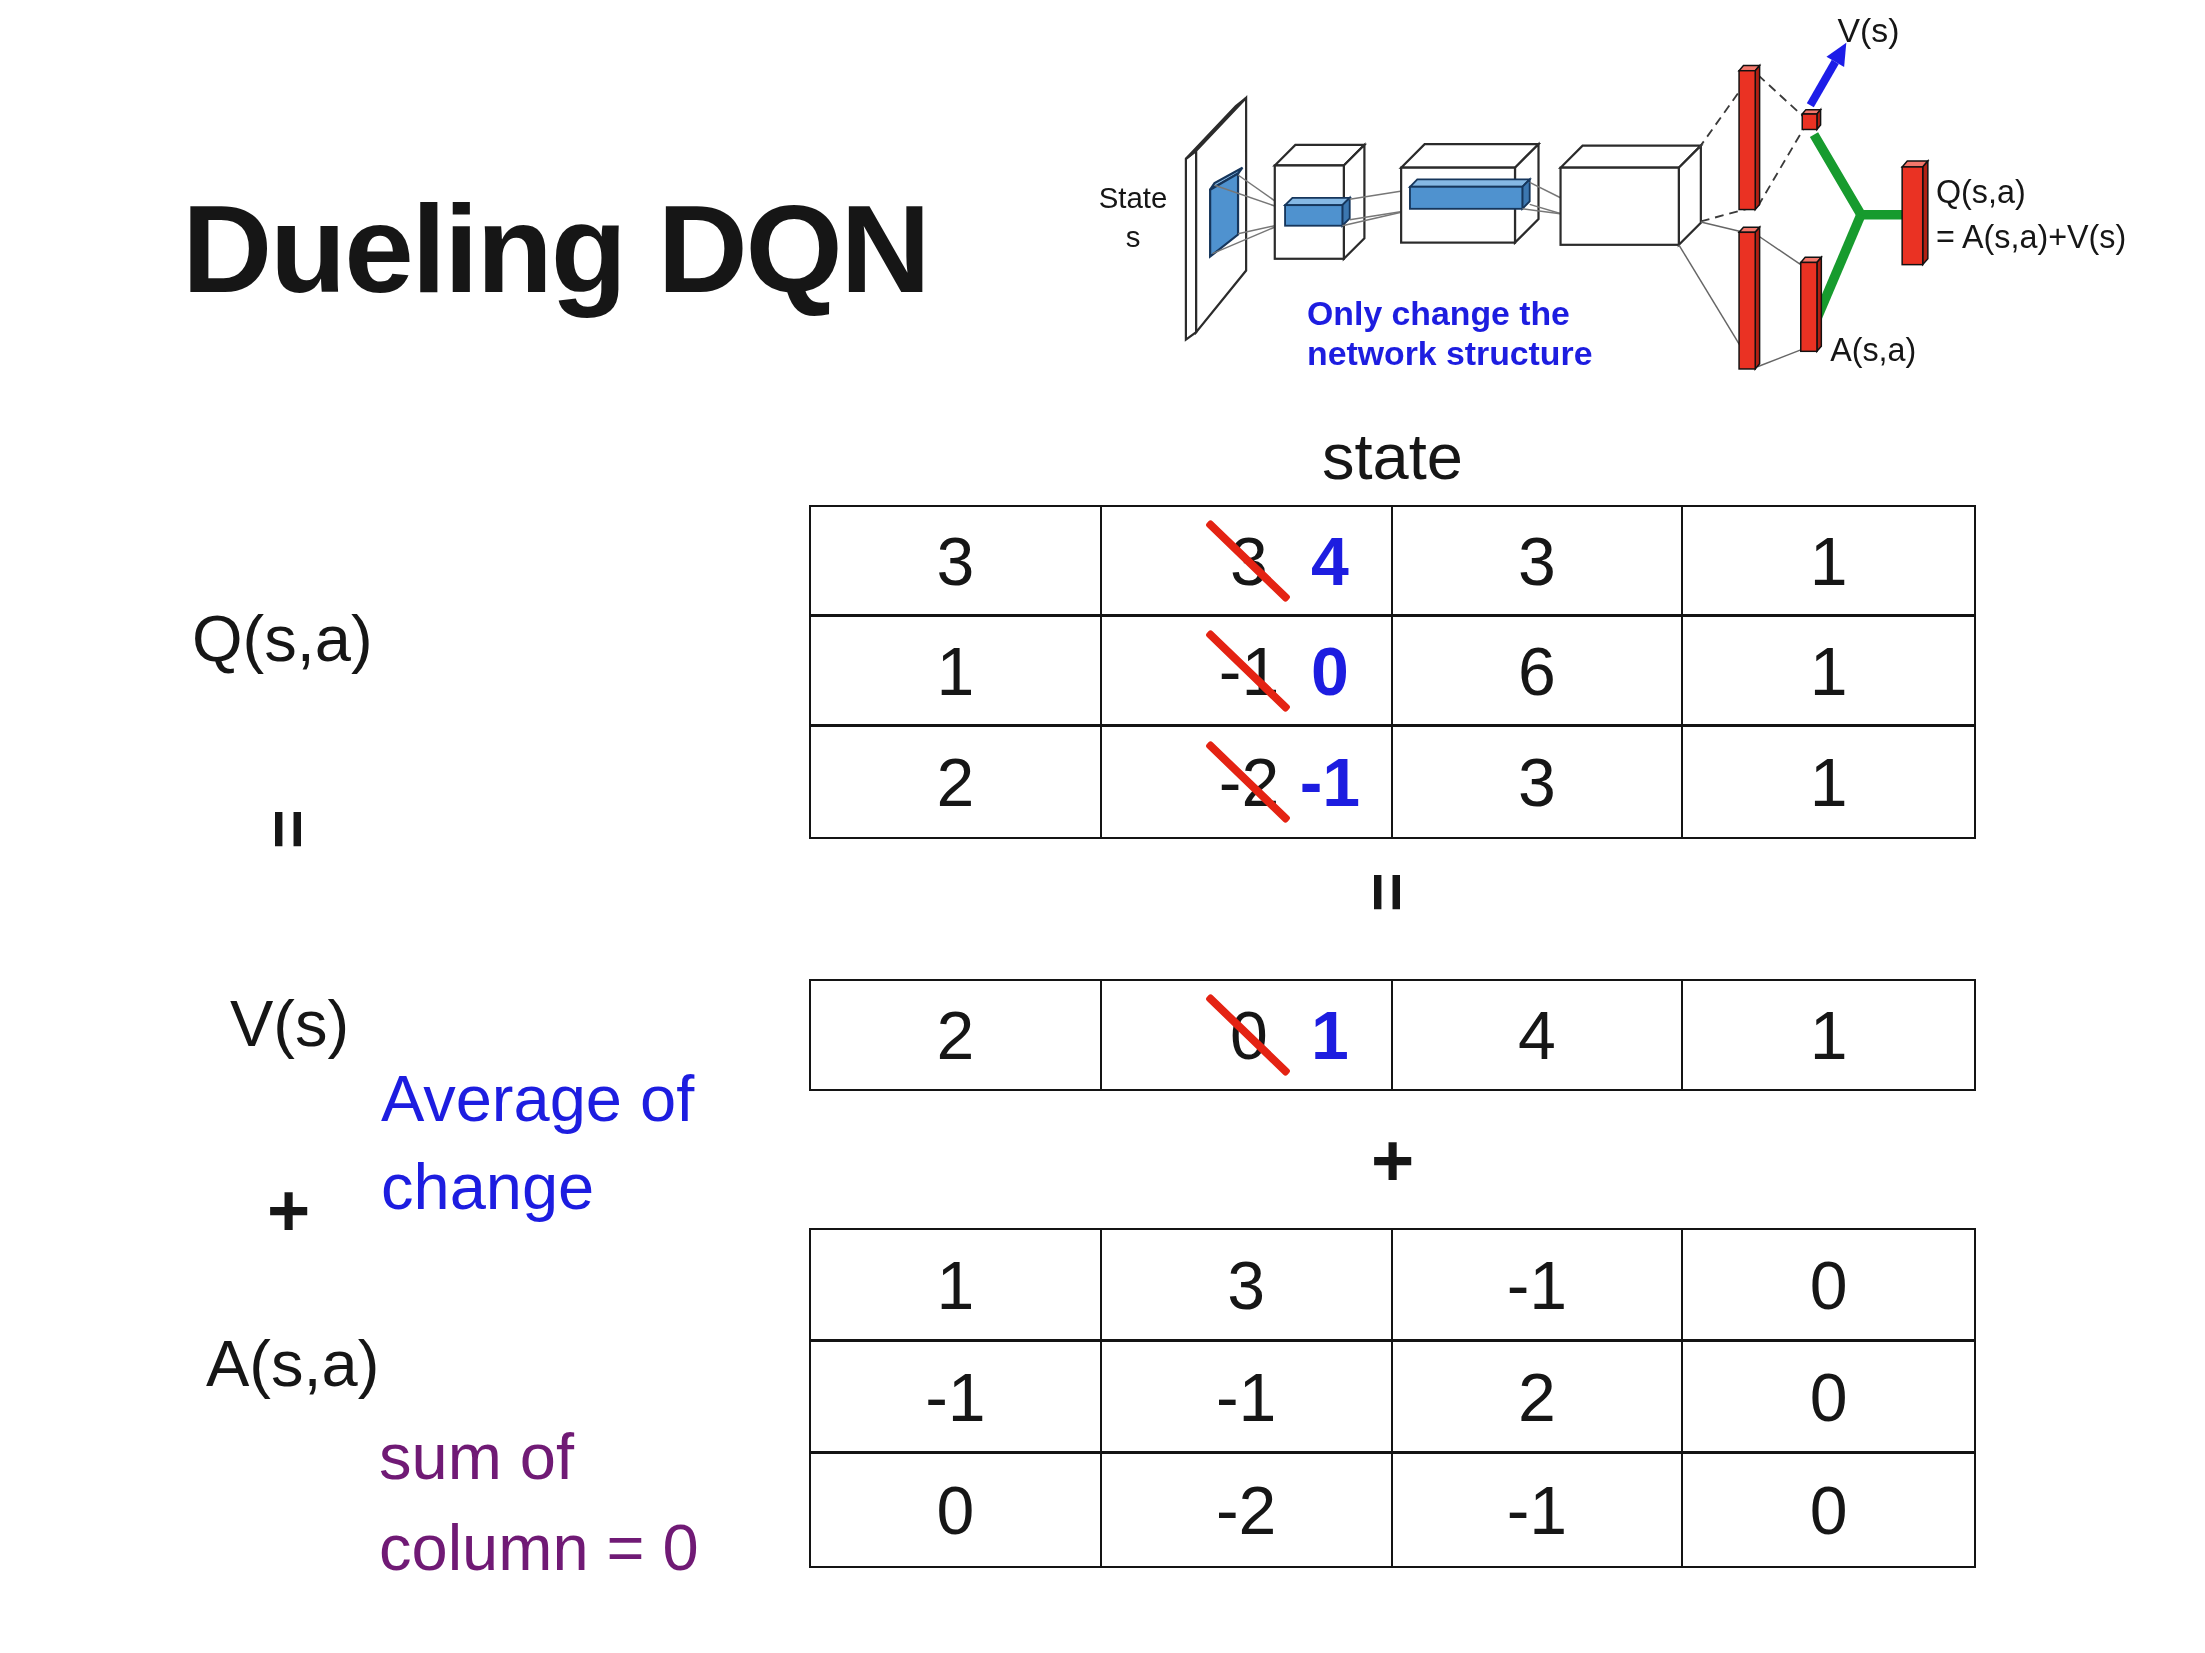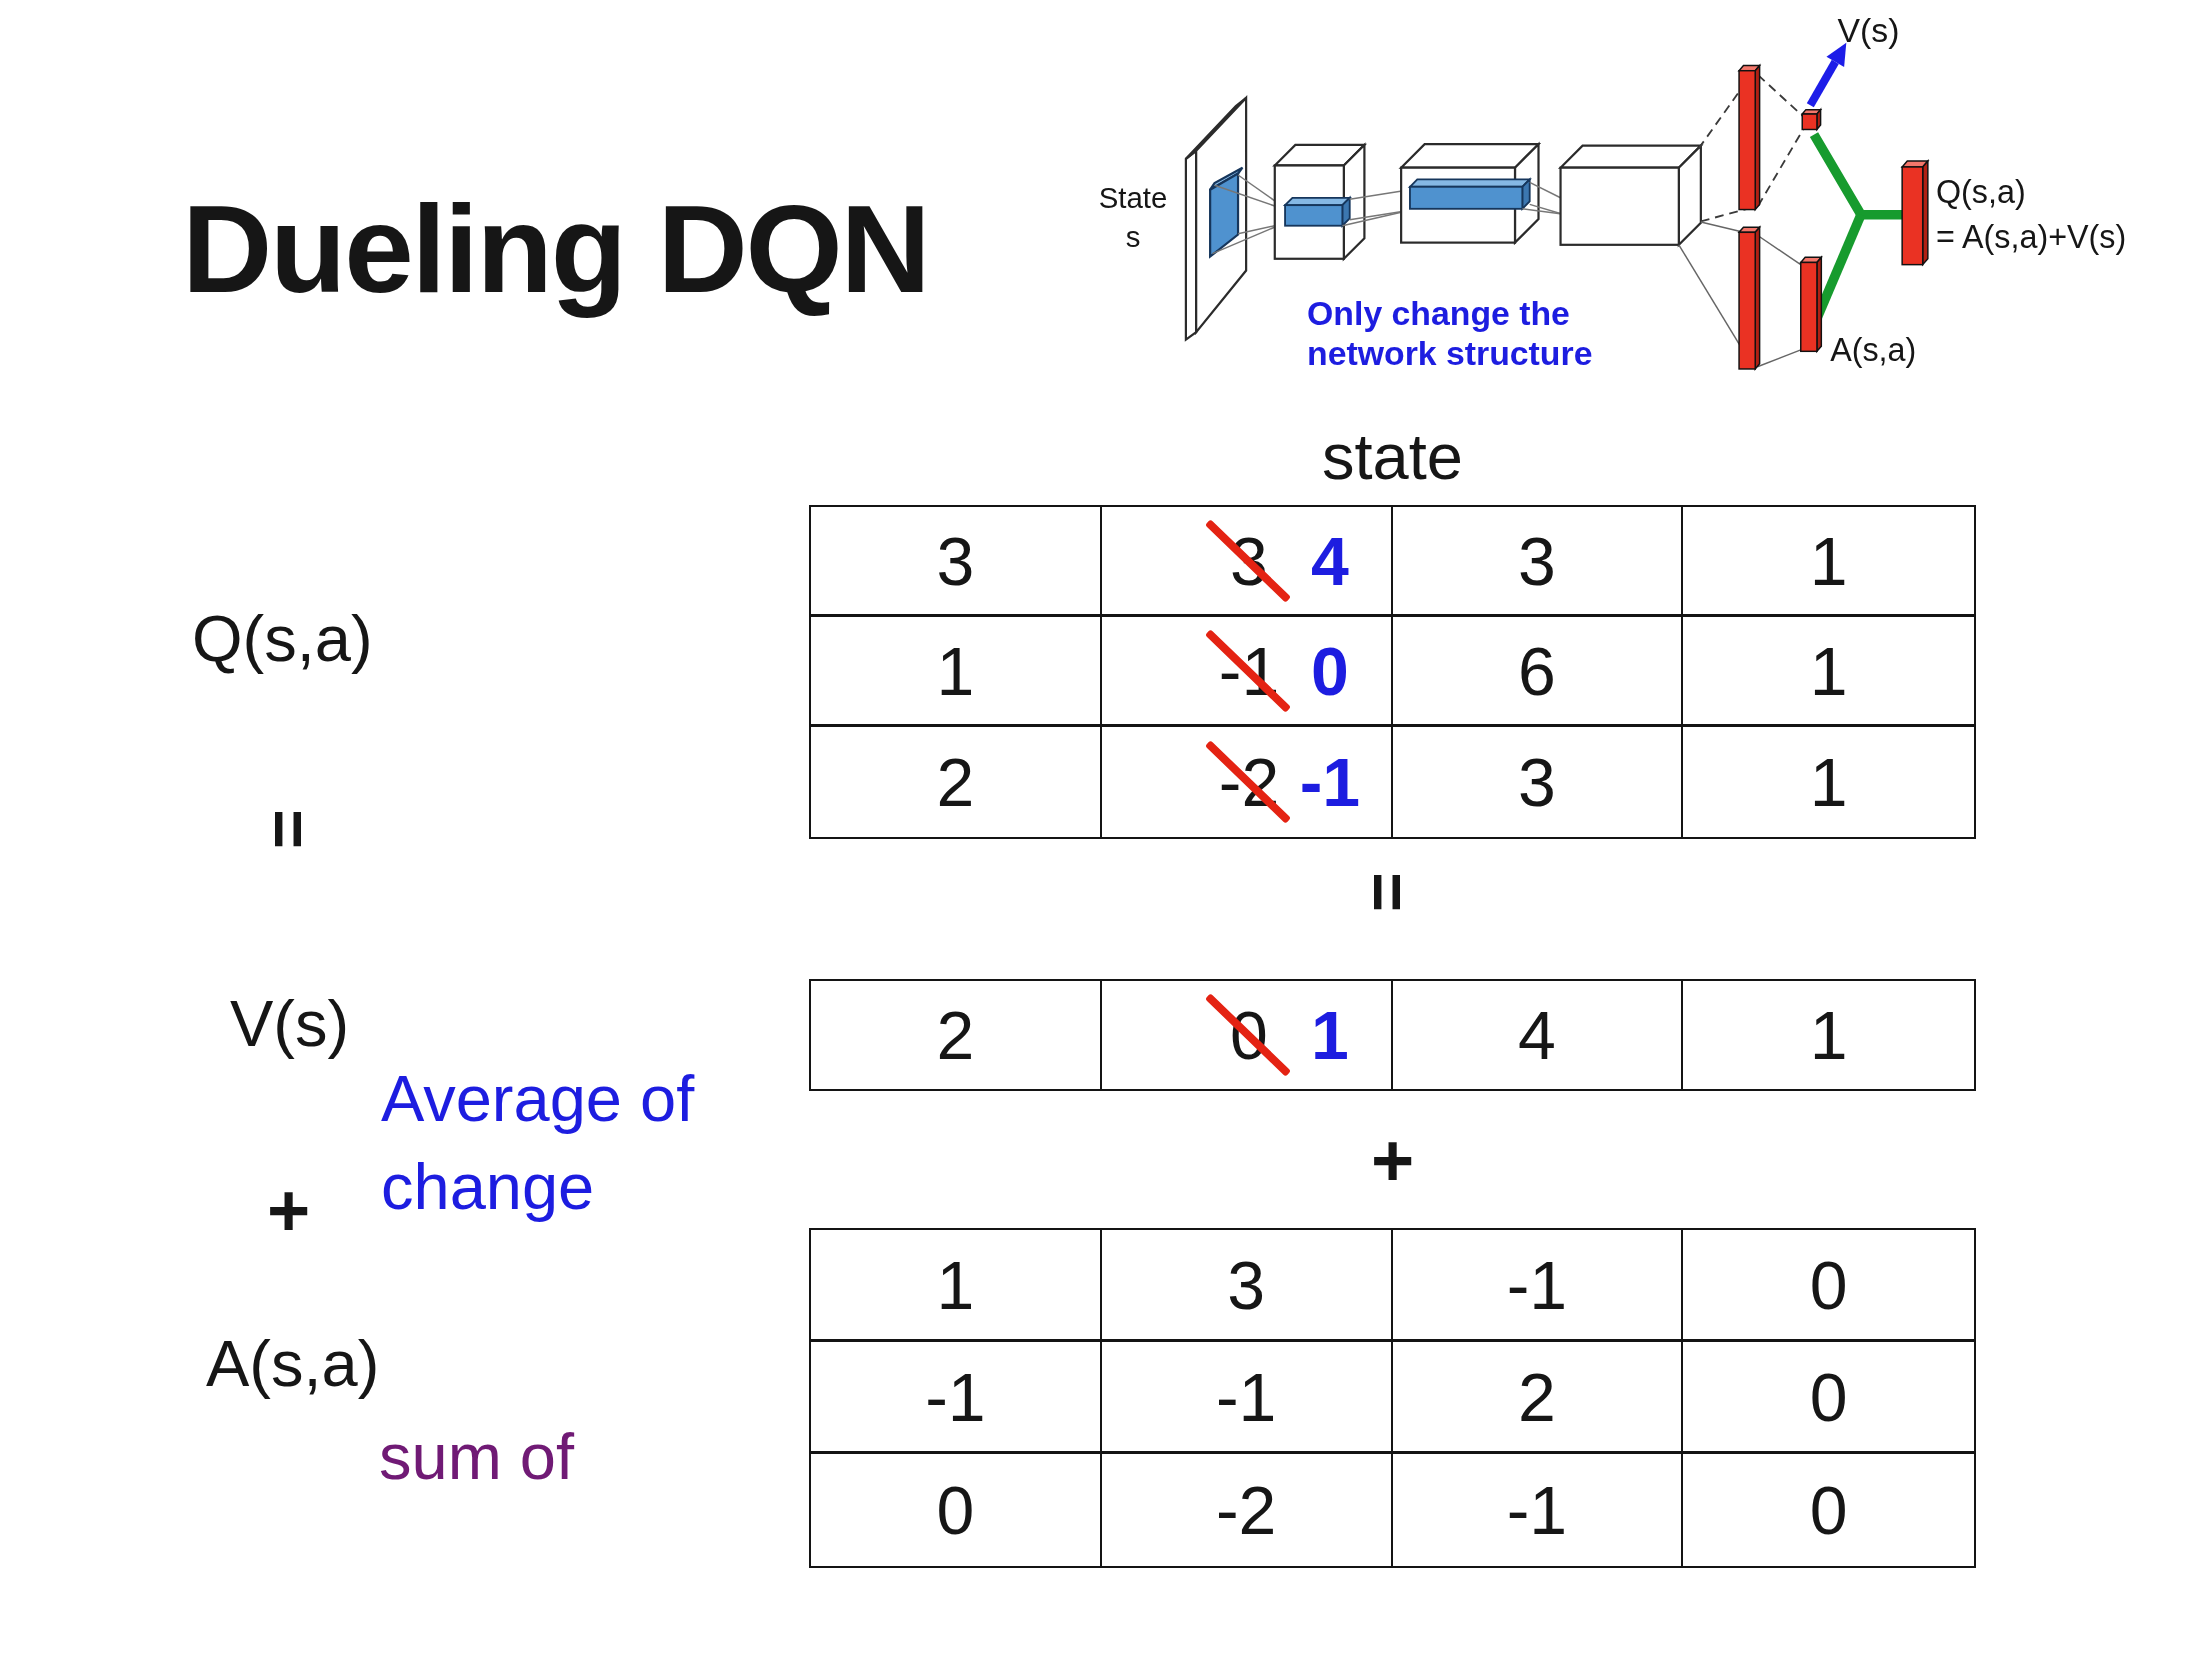--- a/index.html
+++ b/index.html
@@ -47,20 +47,21 @@
   </div>
 
   <div class="abs lbl" style="left:206px;top:1325px;">A(s,a)</div>
 
   <div class="abs note" style="left:381px;top:1010px;margin-top:45px;">
     <div>Average of</div>
     <div>change</div>
   </div>
   <div class="abs note2" style="left:379px;top:1411px;">
     <div>sum of</div>
+    <div>column = 0</div>
   </div>
 
   <div class="abs lbl" style="left:809px;top:418px;width:1167px;text-align:center;">state</div>
 
   <div class="abs opwrap" style="left:1347px;top:851px;">
     <span class="eqrot">=</span>
   </div>
   <div class="abs opwrap" style="left:1352px;top:1120px;">
     <span class="plus">+</span>
   </div>

